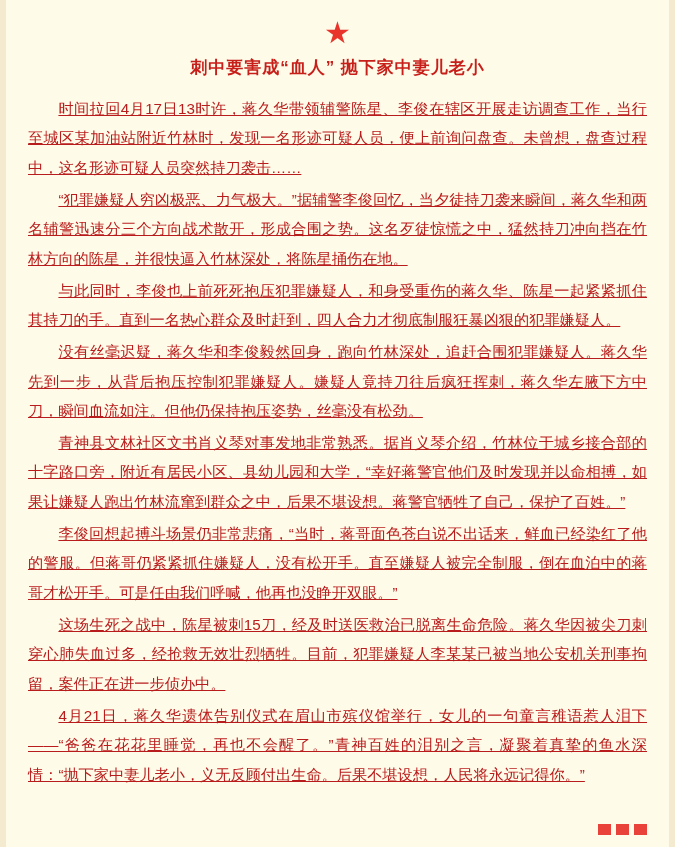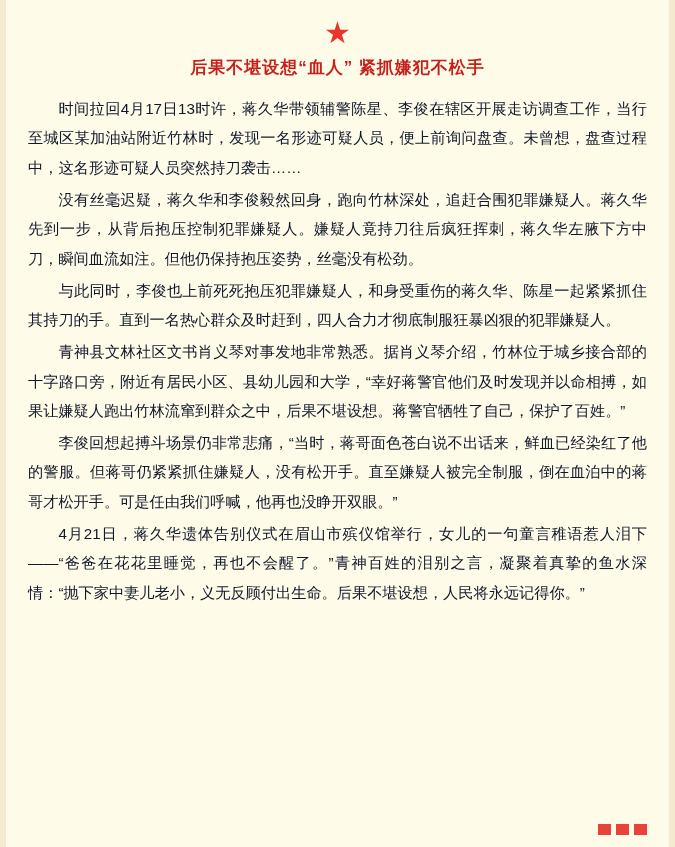--- a/index.html
+++ b/index.html
@@ -45,23 +45,24 @@
     color: #c71f1a;
     font-weight: bold;
     font-size: 17px;
     letter-spacing: 1px;
     margin: 8px 0 14px 0;
     line-height: 1.4;
   }
   .article {
     font-size: 15.2px;
     line-height: 1.95;
-    color: #0f172a;
+    color: #b91c1c;
     text-align: justify;
     text-justify: inter-ideograph;
+    text-decoration: underline;
   }
   .article p {
     margin: 0 0 2px 0;
     text-indent: 2em;
   }
   .footer-dots {
     position: absolute;
     right: 22px;
     bottom: 12px;
     display: flex;
@@ -77,28 +78,30 @@
 </head>
 <body>
 
 <div class="page">
   <div class="page-inner">
 
     <div class="star-wrap">
       <span class="star">★</span>
     </div>
 
-    <div class="headline">后果不堪设想“血人” 紧抓嫌犯不松手</div>
+    <div class="headline">刺中要害成“血人” 抛下家中妻儿老小</div>
 
     <div class="article">
       <p>时间拉回4月17日13时许，蒋久华带领辅警陈星、李俊在辖区开展走访调查工作，当行至城区某加油站附近竹林时，发现一名形迹可疑人员，便上前询问盘查。未曾想，盘查过程中，这名形迹可疑人员突然持刀袭击……</p>
+      <p>“犯罪嫌疑人穷凶极恶、力气极大。”据辅警李俊回忆，当夕徒持刀袭来瞬间，蒋久华和两名辅警迅速分三个方向战术散开，形成合围之势。这名歹徒惊慌之中，猛然持刀冲向挡在竹林方向的陈星，并很快逼入竹林深处，将陈星捅伤在地。</p>
+      <p>与此同时，李俊也上前死死抱压犯罪嫌疑人，和身受重伤的蒋久华、陈星一起紧紧抓住其持刀的手。直到一名热心群众及时赶到，四人合力才彻底制服狂暴凶狠的犯罪嫌疑人。</p>
       <p>没有丝毫迟疑，蒋久华和李俊毅然回身，跑向竹林深处，追赶合围犯罪嫌疑人。蒋久华先到一步，从背后抱压控制犯罪嫌疑人。嫌疑人竟持刀往后疯狂挥刺，蒋久华左腋下方中刀，瞬间血流如注。但他仍保持抱压姿势，丝毫没有松劲。</p>
-      <p>与此同时，李俊也上前死死抱压犯罪嫌疑人，和身受重伤的蒋久华、陈星一起紧紧抓住其持刀的手。直到一名热心群众及时赶到，四人合力才彻底制服狂暴凶狠的犯罪嫌疑人。</p>
       <p>青神县文林社区文书肖义琴对事发地非常熟悉。据肖义琴介绍，竹林位于城乡接合部的十字路口旁，附近有居民小区、县幼儿园和大学，“幸好蒋警官他们及时发现并以命相搏，如果让嫌疑人跑出竹林流窜到群众之中，后果不堪设想。蒋警官牺牲了自己，保护了百姓。”</p>
       <p>李俊回想起搏斗场景仍非常悲痛，“当时，蒋哥面色苍白说不出话来，鲜血已经染红了他的警服。但蒋哥仍紧紧抓住嫌疑人，没有松开手。直至嫌疑人被完全制服，倒在血泊中的蒋哥才松开手。可是任由我们呼喊，他再也没睁开双眼。”</p>
+      <p>这场生死之战中，陈星被刺15刀，经及时送医救治已脱离生命危险。蒋久华因被尖刀刺穿心肺失血过多，经抢救无效壮烈牺牲。目前，犯罪嫌疑人李某某已被当地公安机关刑事拘留，案件正在进一步侦办中。</p>
       <p>4月21日，蒋久华遗体告别仪式在眉山市殡仪馆举行，女儿的一句童言稚语惹人泪下——“爸爸在花花里睡觉，再也不会醒了。”青神百姓的泪别之言，凝聚着真挚的鱼水深情：“抛下家中妻儿老小，义无反顾付出生命。后果不堪设想，人民将永远记得你。”</p>
     </div>
 
   </div>
 
   <div class="footer-dots">
     <span class="dot"></span>
     <span class="dot"></span>
     <span class="dot"></span>
   </div>

